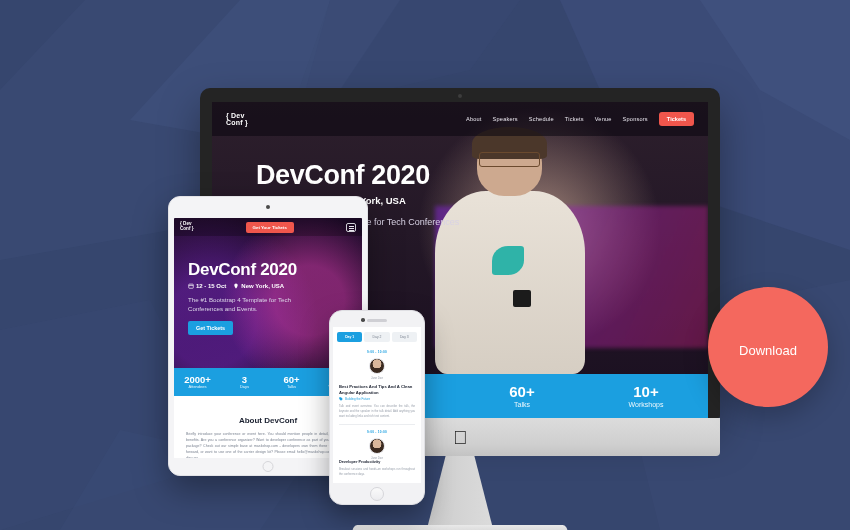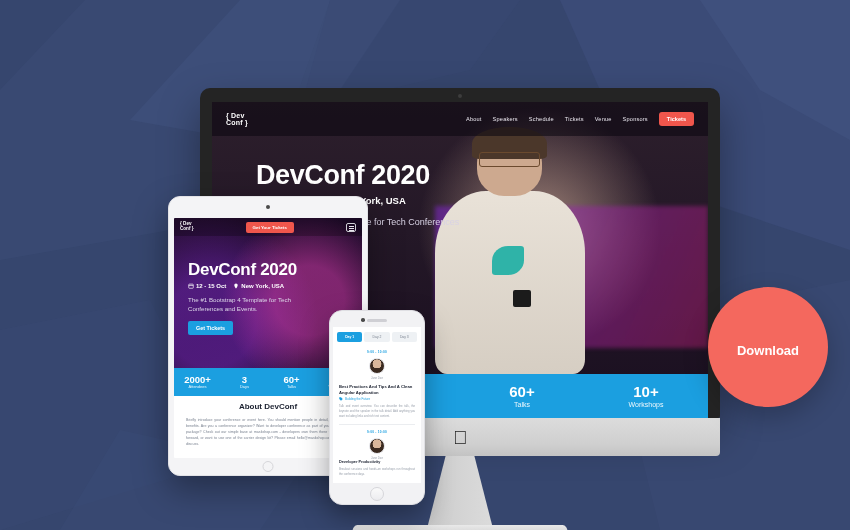--- a/index.html
+++ b/index.html
@@ -194,21 +194,21 @@
   .t-meta span { display:inline-flex; align-items:center; gap:2px; }
   .t-sub { color:#ded8ea; font-size:6.2px; line-height:1.5; margin-top:6px; width:120px; }
   .t-cta {
     margin-top:7px; display:inline-block; background:#1b9fe0; color:#fff;
     font-size:5.4px; font-weight:700; padding:4px 8px; border-radius:2px;
   }
   .t-stats { height:28px; background:#1b9fe0; display:flex; align-items:center; }
   .t-stat { flex:1; text-align:center; color:#fff; }
   .t-stat .num { font-size:9.5px; font-weight:800; line-height:1.05; }
   .t-stat .lbl { font-size:4px; opacity:.9; }
-  .t-about { padding:6px 12px; background:#fff; }
+  .t-about { padding:20px 12px; background:#fff; }
   .t-about h3 { text-align:center; font-size:8px; color:#1b2130; font-weight:800; }
   .t-about p { margin-top:6px; font-size:3.6px; line-height:1.7; color:#7a8290; text-align:justify; }
 
   
   #iphone { position:absolute; left:329px; top:310px; width:96px; height:195px; z-index:7; }
   #iphone-body {
     position:absolute; inset:0; background:#f2f2f4;
     border-radius:13px; box-shadow:0 12px 28px rgba(0,0,0,.35);
     border:1px solid #dfdfe3;
   }
@@ -248,21 +248,21 @@
 
   
   #free-badge {
     position:absolute; right:22px; top:287px;
     width:120px; height:120px; border-radius:50%;
     background:#f4685e; color:#fff; z-index:20;
     display:flex; flex-direction:column; align-items:center; justify-content:center;
     box-shadow:0 10px 26px rgba(0,0,0,.22);
   }
   #free-badge .big { font-size:27px; font-weight:700; line-height:1; letter-spacing:.5px; }
-  #free-badge .small { font-size:13px; margin-top:6px; font-weight:700; }
+  #free-badge .small { font-size:13px; margin-top:6px; font-weight:400; }
 </style>
 </head>
 <body>
 
 <div id="stage">
 
   <svg id="bg-svg" viewBox="0 0 850 530" preserveAspectRatio="none">
     <rect x="0" y="0" width="850" height="530" fill="#36466e"></rect>
     <polygon points="85,0 330,0 255,215 0,260 0,90" fill="#3c4c77" opacity=".55"></polygon>
     <polygon points="240,0 400,0 300,150 130,120" fill="#42537f" opacity=".5"></polygon>

